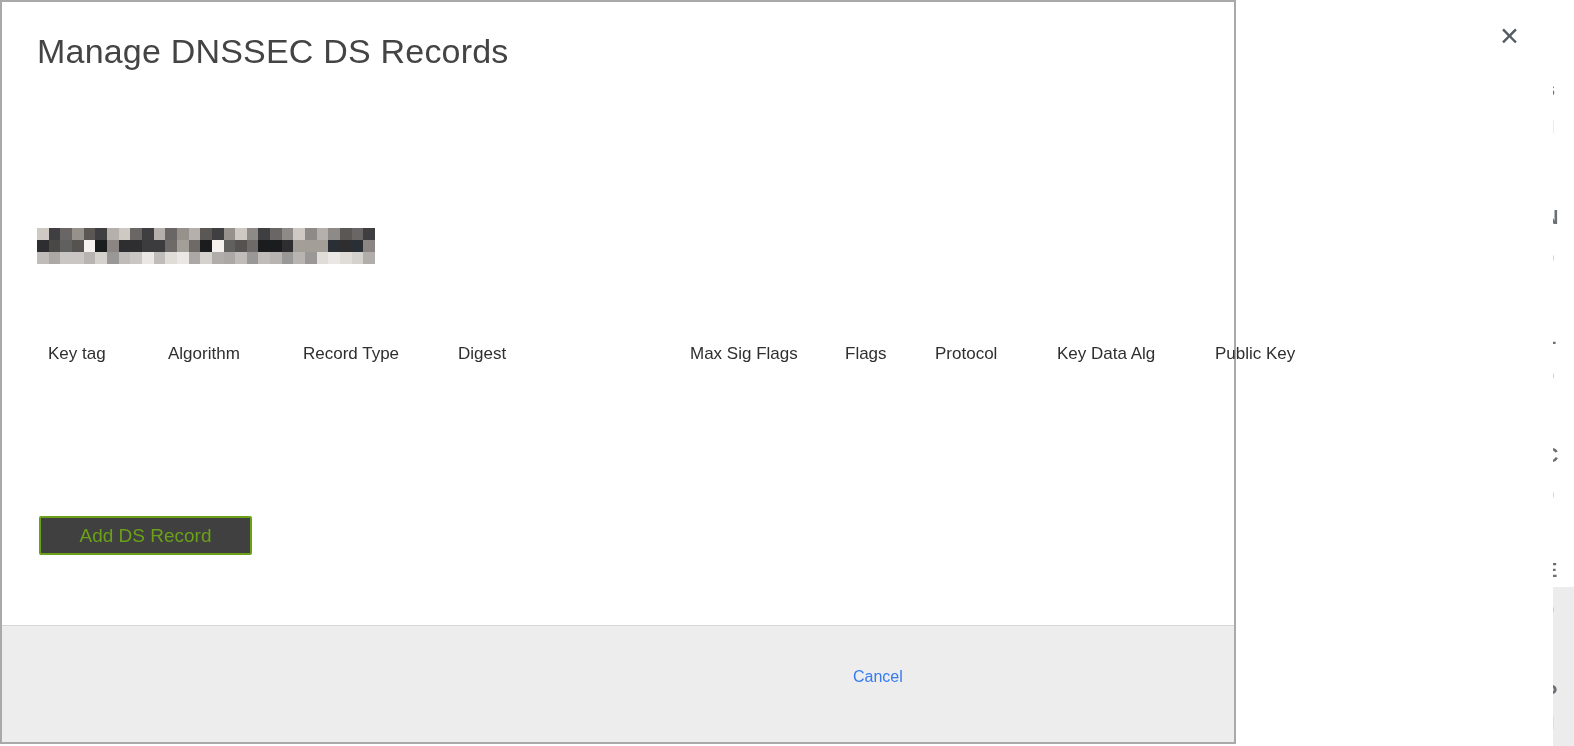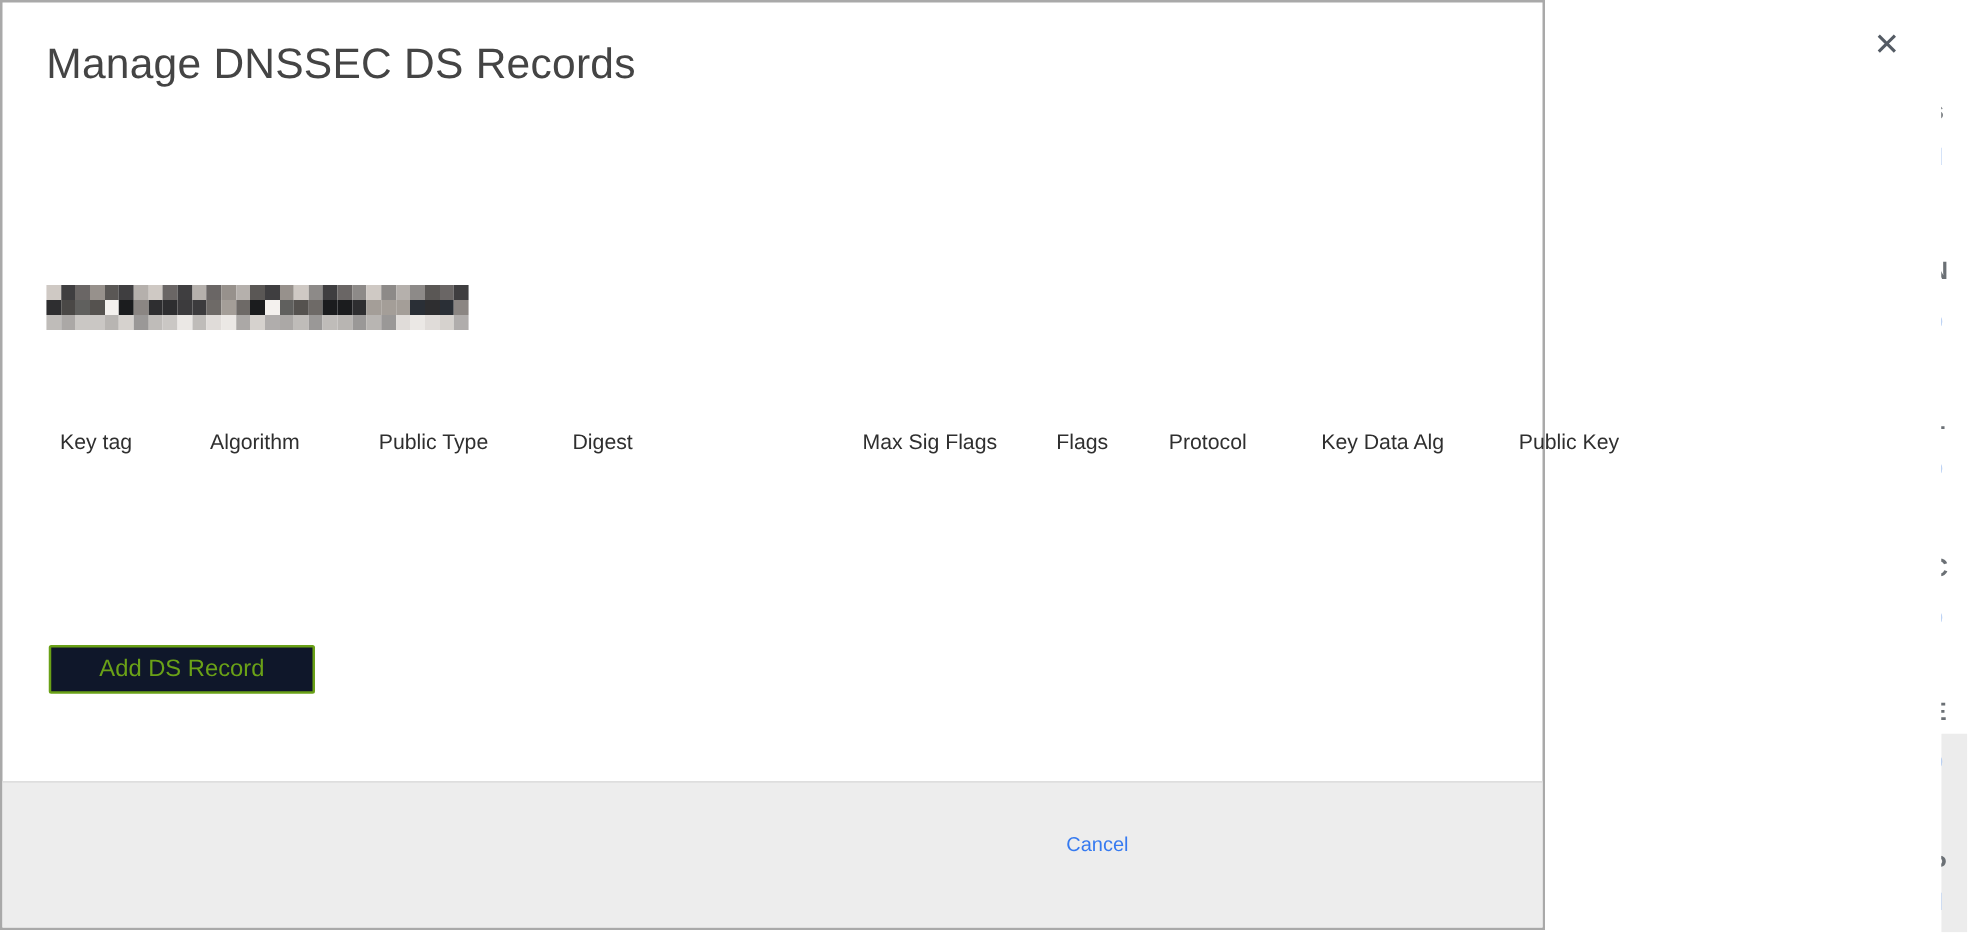--- a/index.html
+++ b/index.html
@@ -68,21 +68,21 @@
   .ds-table td {
     height: 61px; padding-left: 11px; vertical-align: middle; color: #333;
   }
   .strike { text-decoration: line-through; }
   td.action-cell { text-align: right; padding-right: 13px; }
   a.link { color: #367af0; text-decoration: none; cursor: pointer; }
 
   .add-ds-btn {
     position: absolute; left: 37px; top: 514px;
     width: 213px; height: 39px;
-    background: #0f172a; border: 2px solid #6aa117; border-radius: 2px;
+    background: #404040; border: 2px solid #6aa117; border-radius: 2px;
     color: #6aa117; font-size: 19px; font-family: inherit;
     cursor: pointer;
   }
 
   
   .footer {
     position: absolute; left: 0; right: 0; bottom: 0; height: 117px;
     background: #ededed; border-top: 1px solid #d8d8d8;
   }
   .annotation-box {
@@ -233,21 +233,21 @@
         <col style="width:90px">
       <col style="width:122px">
         <col style="width:158px">
         <col style="width:160px">
       <col style="width:128px">
     </colgroup>
     <thead>
       <tr>
         <th>Key tag</th>
         <th>Algorithm</th>
-        <th>Public Type</th>
+        <th>Record Type</th>
         <th>Digest</th>
         <th>Max Sig Flags</th>
         <th>Flags</th>
         <th>Protocol</th>
         <th>Key Data Alg</th>
         <th>Public Key</th>
         <th></th>
       </tr>
     </thead>
     <tbody>

